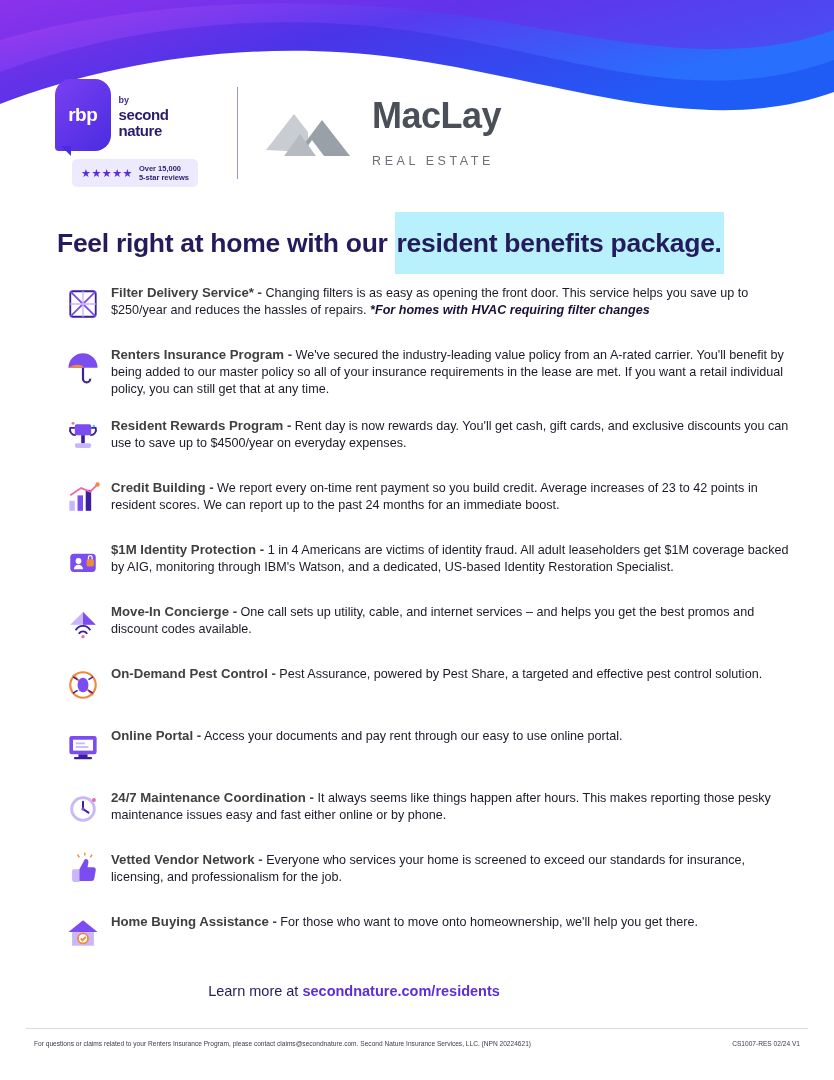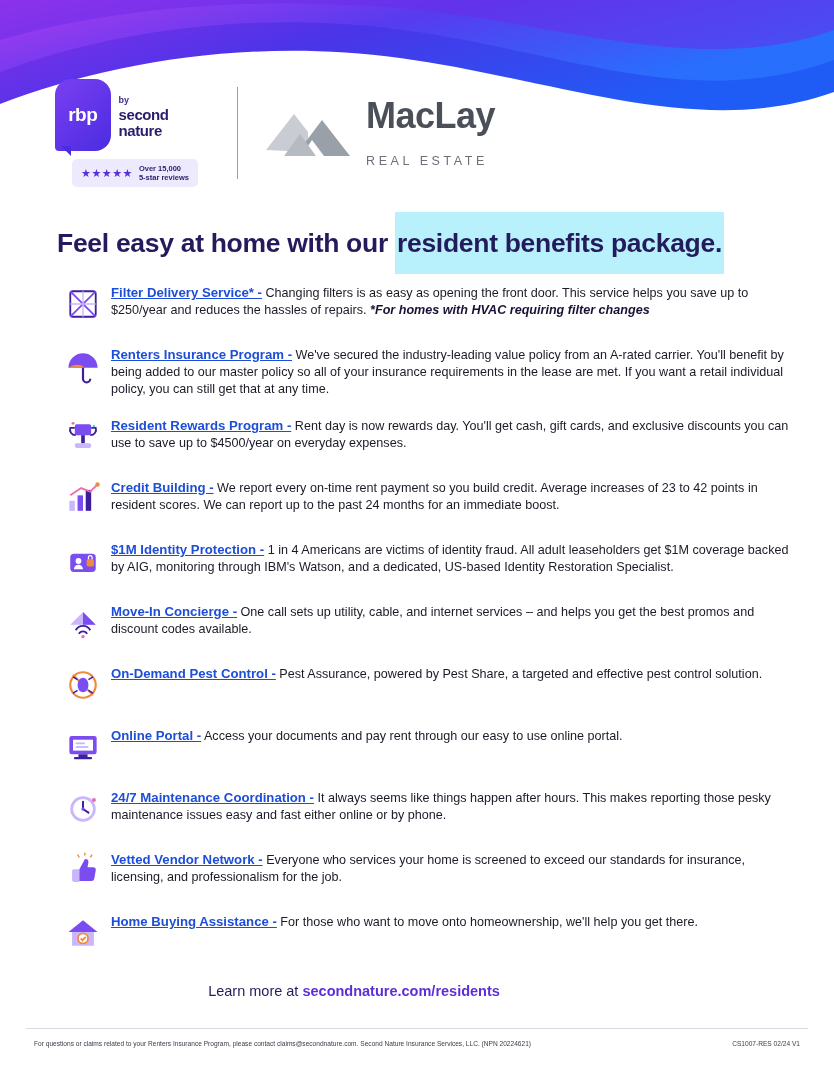--- a/index.html
+++ b/index.html
@@ -111,21 +111,21 @@
   }
   .divider-v {
     width: 1px;
     height: 92px;
     background: #9d8fe0;
     margin: 0 26px 0 22px;
   }
   .maclay {
     display: flex;
     align-items: center;
-    gap: 10px;
+    gap: 16px;
   }
   .maclay-mark { width: 92px; height: 66px; }
   .maclay-text .m1 {
     font-size: 36px;
     font-weight: bold;
     color: #4a4f58;
     letter-spacing: -0.5px;
     line-height: 1;
   }
   .maclay-text .m2 {
@@ -173,24 +173,23 @@
     justify-content: center;
   }
   .b-text {
     padding-top: 3px;
     font-size: 12.6px;
     line-height: 1.35;
     color: #1b1b28;
     max-width: 680px;
   }
   .b-text b {
-    color: #1d4ed8;
+    color: #404040;
     font-weight: bold;
     font-size: 13.2px;
-    text-decoration: underline;
   }
   .b-text i {
     font-style: italic;
     font-weight: bold;
     color: #1b1035;
   }
 
   
   .learn-more {
     position: absolute;
@@ -279,21 +278,21 @@
         <path d="M20,56 L36,34 L52,56 Z" fill="#b6bac1"></path>
       </svg>
       <div class="maclay-text">
         <div class="m1">MacLay</div>
         <div class="m2">REAL ESTATE</div>
       </div>
     </div>
   </div>
 
   <div class="headline">
-    <span>Feel easy at home with our </span><span class="hl">resident benefits package.</span>
+    <span>Feel right at home with our </span><span class="hl">resident benefits package.</span>
   </div>
 
   <div class="benefits" id="benefits-list">
       <div class="benefit">
         <div class="b-icon">
           <svg viewBox="0 0 44 44" width="40" height="40">
             <rect x="8" y="8" width="28" height="28" rx="3" fill="none" stroke="#3b1f9e" stroke-width="2"></rect>
             <path d="M8 8 L36 36 M36 8 L8 36" stroke="#7b4df0" stroke-width="2"></path>
             <path d="M22 8 L22 36 M8 22 L36 22" stroke="#c9b6fb" stroke-width="1.5"></path>
           </svg>

